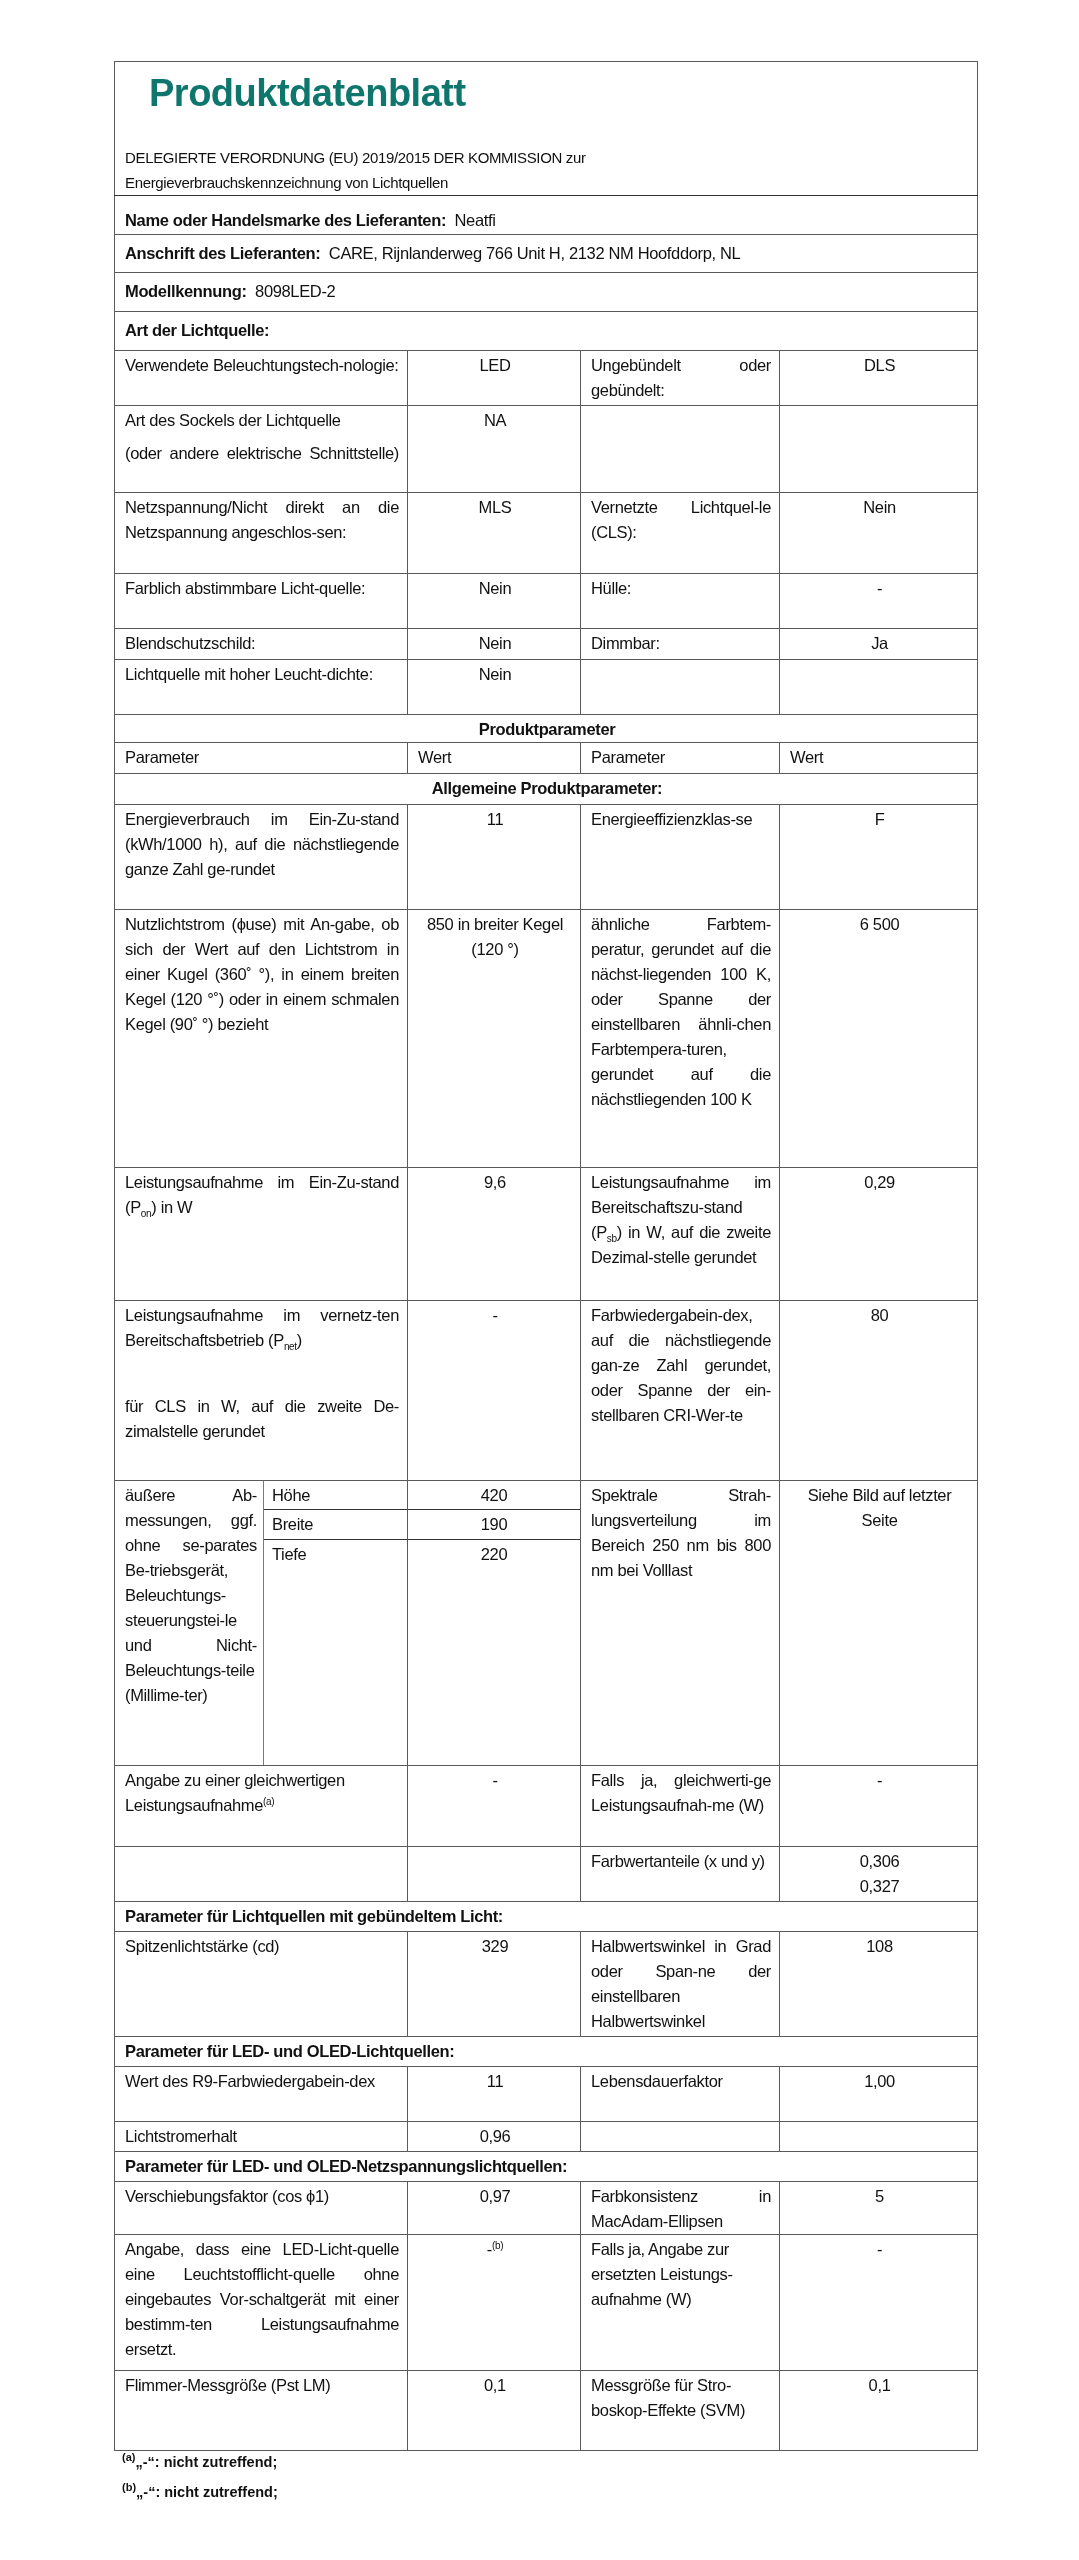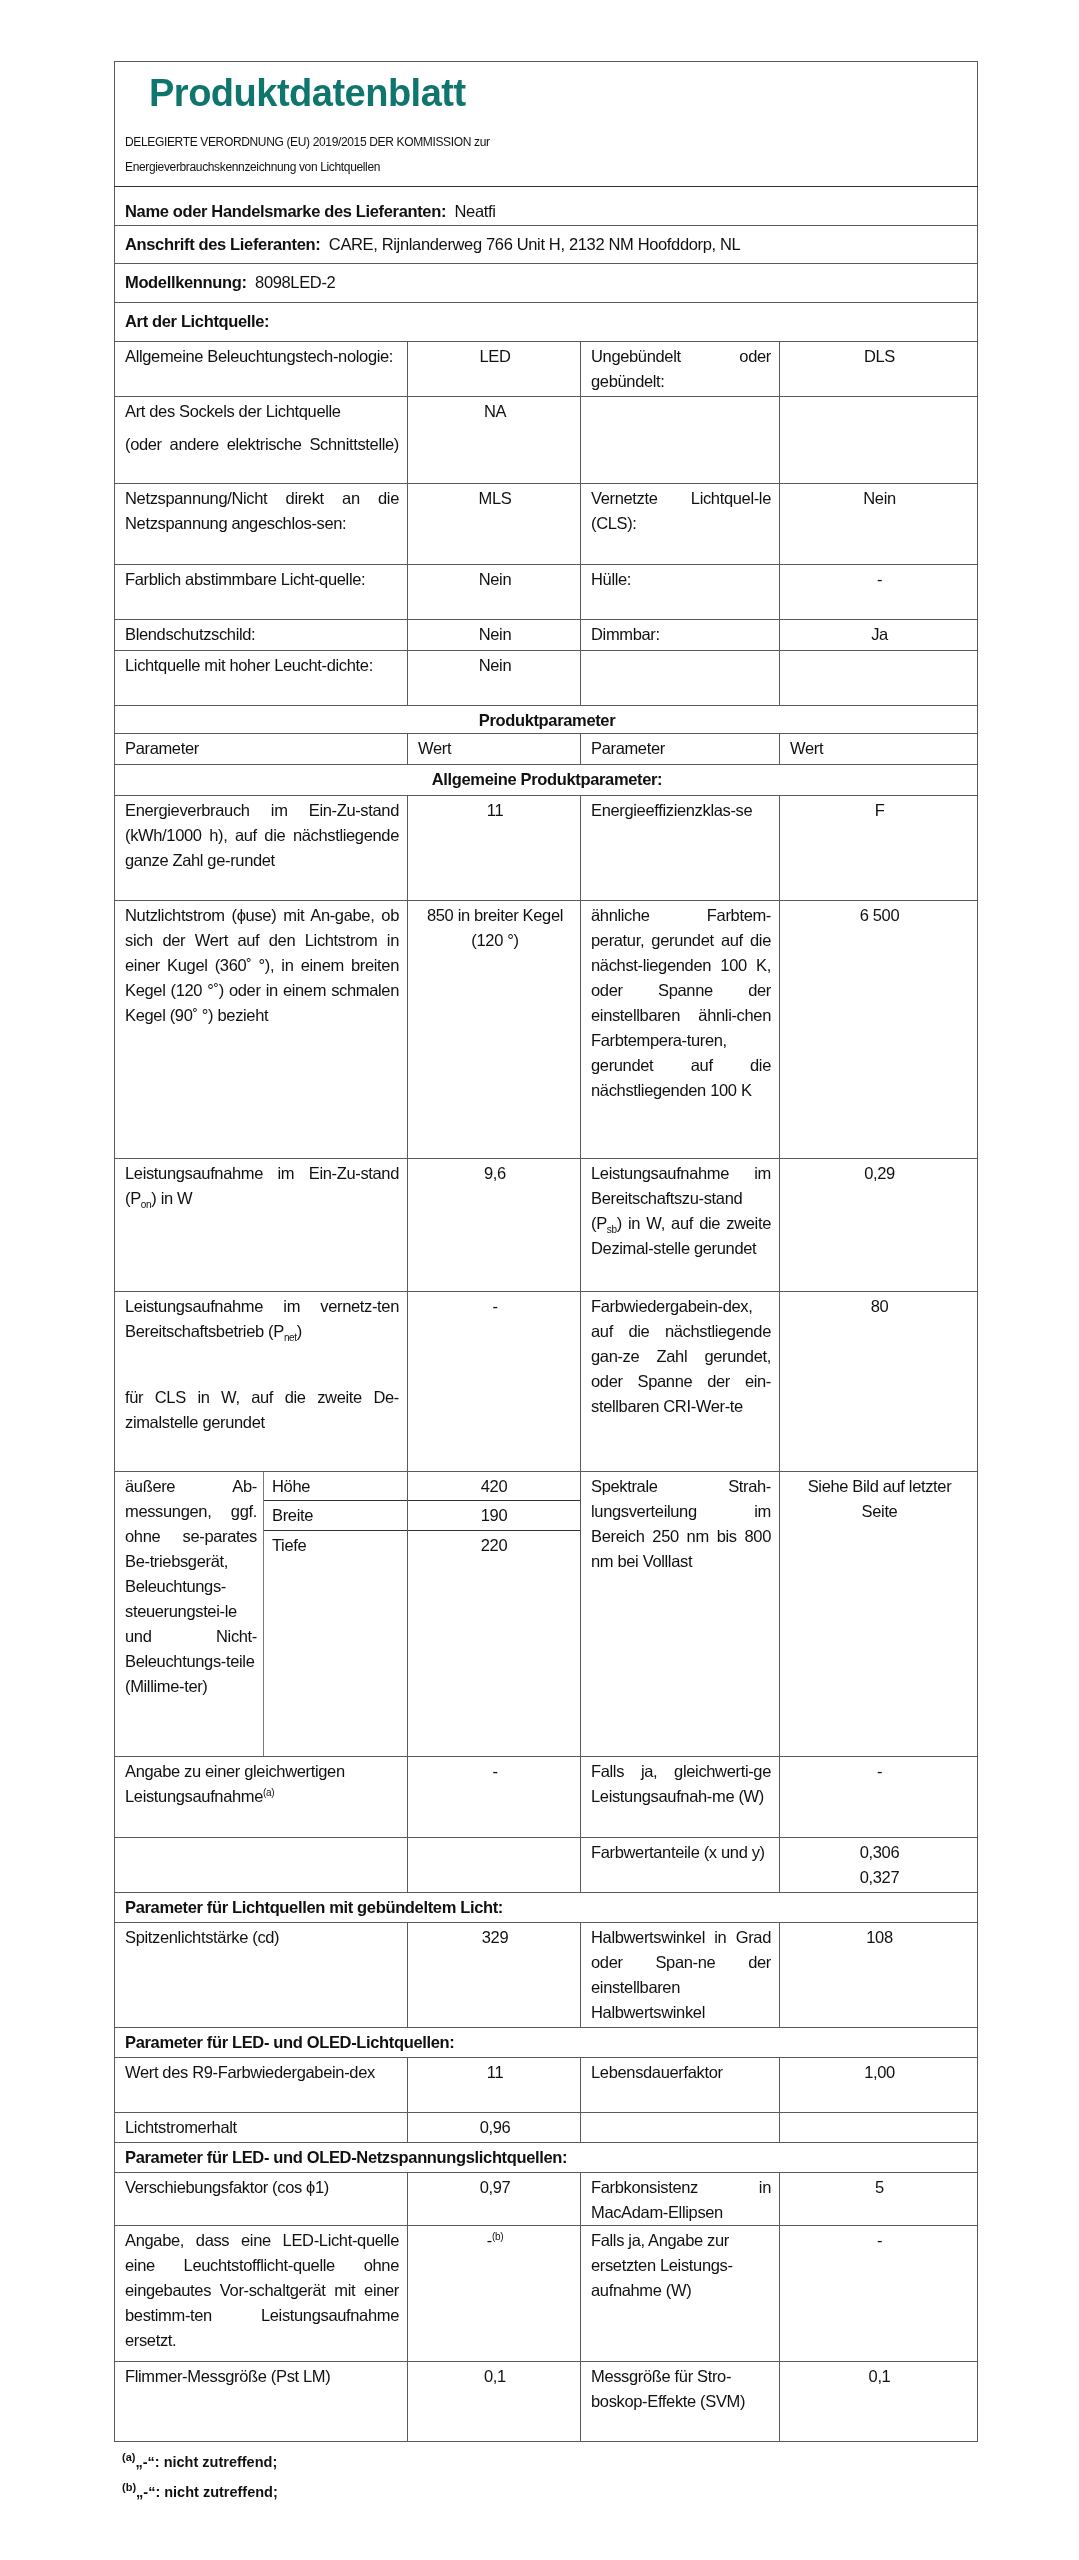--- a/index.html
+++ b/index.html
@@ -9,21 +9,21 @@
   table{border-collapse:collapse;width:863px;table-layout:fixed;}
   td{border:1.5px solid #7a7a7a;vertical-align:top;padding:2px 8px 0 10px;
      font-size:16.5px;line-height:25px;letter-spacing:-0.35px;overflow:hidden;}
   .outer td{border-color:#5a5a5a;}
   td.j{text-align:justify;hyphens:manual;}
   td.c{text-align:center;}
   td.b{font-weight:bold;}
   td.full{padding-left:10px;}
   .title{color:#0f766e;font-weight:bold;font-size:38px;line-height:46px;letter-spacing:-0.5px;
          margin-top:6px;margin-left:24px;}
-  .reg{font-size:12px;line-height:25px;margin-top:14px;}
+  .reg{font-size:15px;line-height:25px;margin-top:29px;}
   .lbl{font-weight:bold;}
   sub,sup{font-size:10px;line-height:0;}
   #footnotes{position:absolute;left:122px;top:2447px;font-size:14.5px;line-height:30px;font-weight:bold;}
   #footnotes sup{font-size:11px;}
   td.inner{padding:0;}
 </style>
 </head>
 <body>
 
 <div id="sheet">
@@ -52,21 +52,21 @@
     <td colspan="4" style="padding-top:6px;"><span class="lbl">Anschrift des Lieferanten:</span>&nbsp; <span>CARE, Rijnlanderweg 766 Unit H, 2132 NM Hoofddorp, NL</span></td>
   </tr>
   <tr style="height:39px">
     <td colspan="4" style="padding-top:6px;"><span class="lbl">Modellkennung:</span>&nbsp; <span>8098LED-2</span></td>
   </tr>
   <tr style="height:39px">
     <td colspan="4" style="padding-top:6px;" class="b">Art der Lichtquelle:</td>
   </tr>
 
   <tr style="height:55px">
-    <td class="j">Allgemeine Beleuchtungstech-nologie:</td>
+    <td class="j">Verwendete Beleuchtungstech-nologie:</td>
     <td class="c">LED</td>
     <td class="j">Ungebündelt oder gebündelt:</td>
     <td class="c">DLS</td>
   </tr>
   <tr style="height:87px">
     <td class="j">
       <div>Art des Sockels der Lichtquelle</div>
       <div style="margin-top:8px;text-align:justify;text-align-last:justify;">(oder andere elektrische Schnittstelle)</div>
     </td>
     <td class="c">NA</td>

